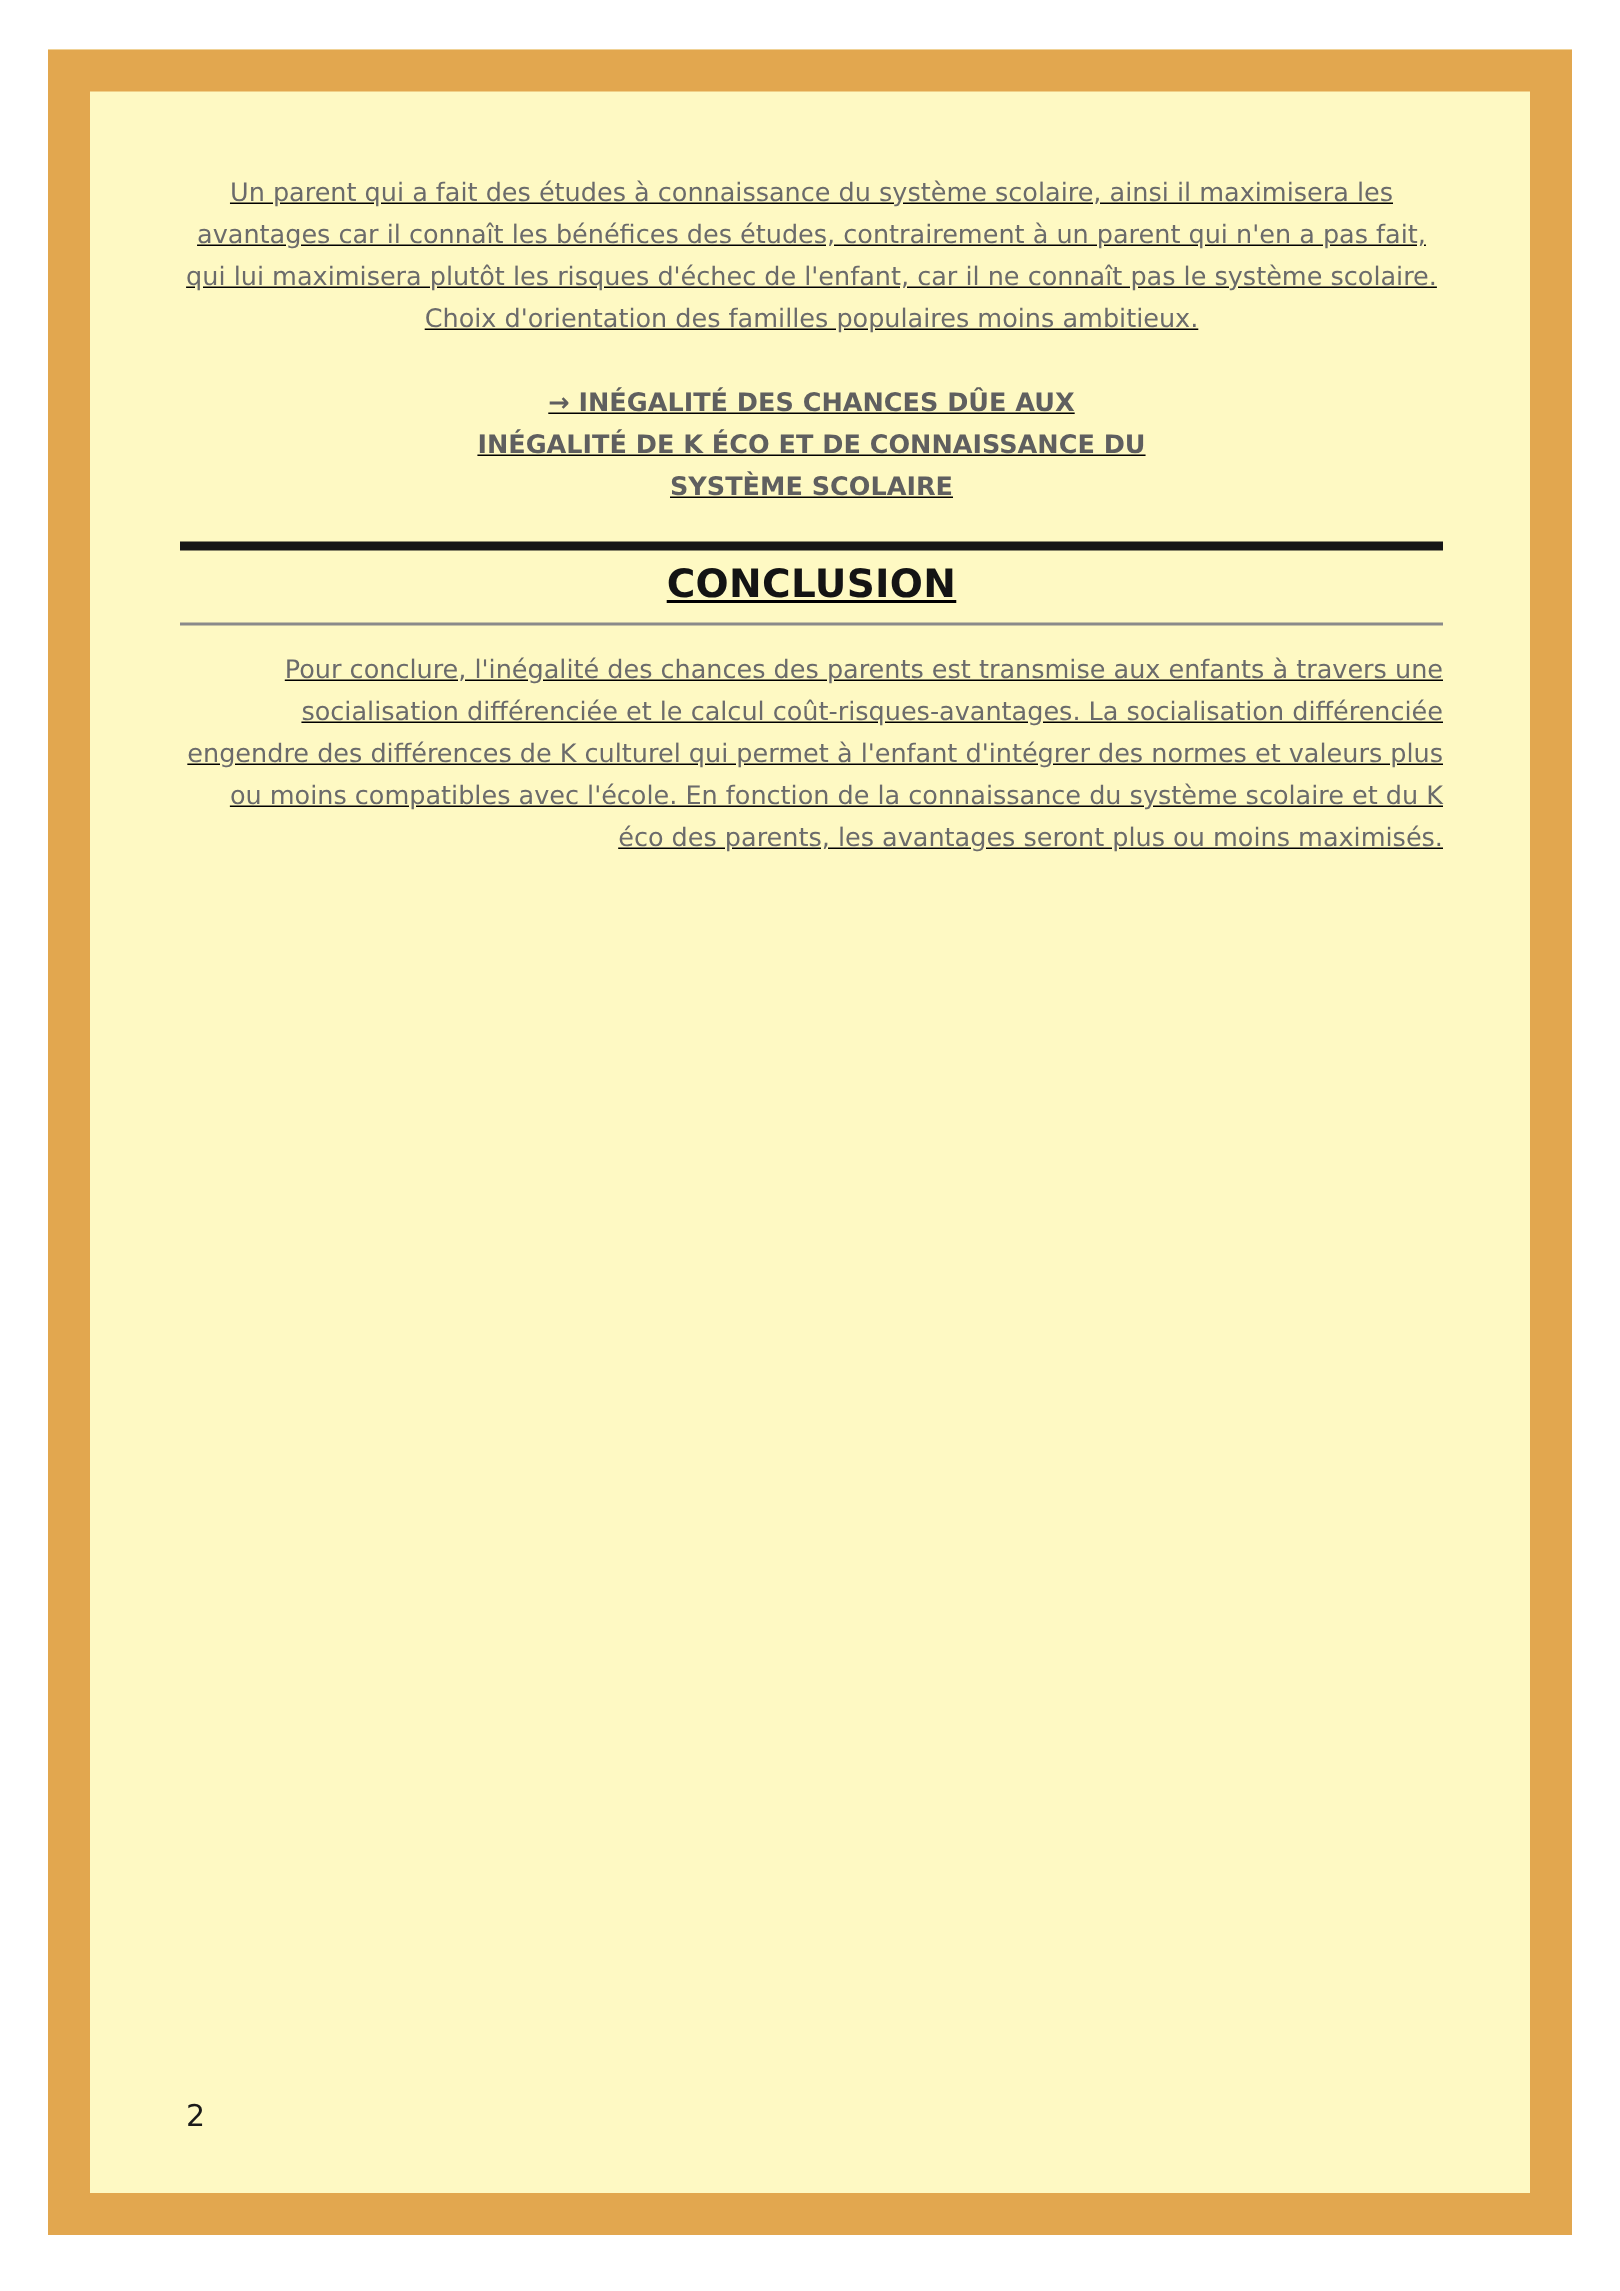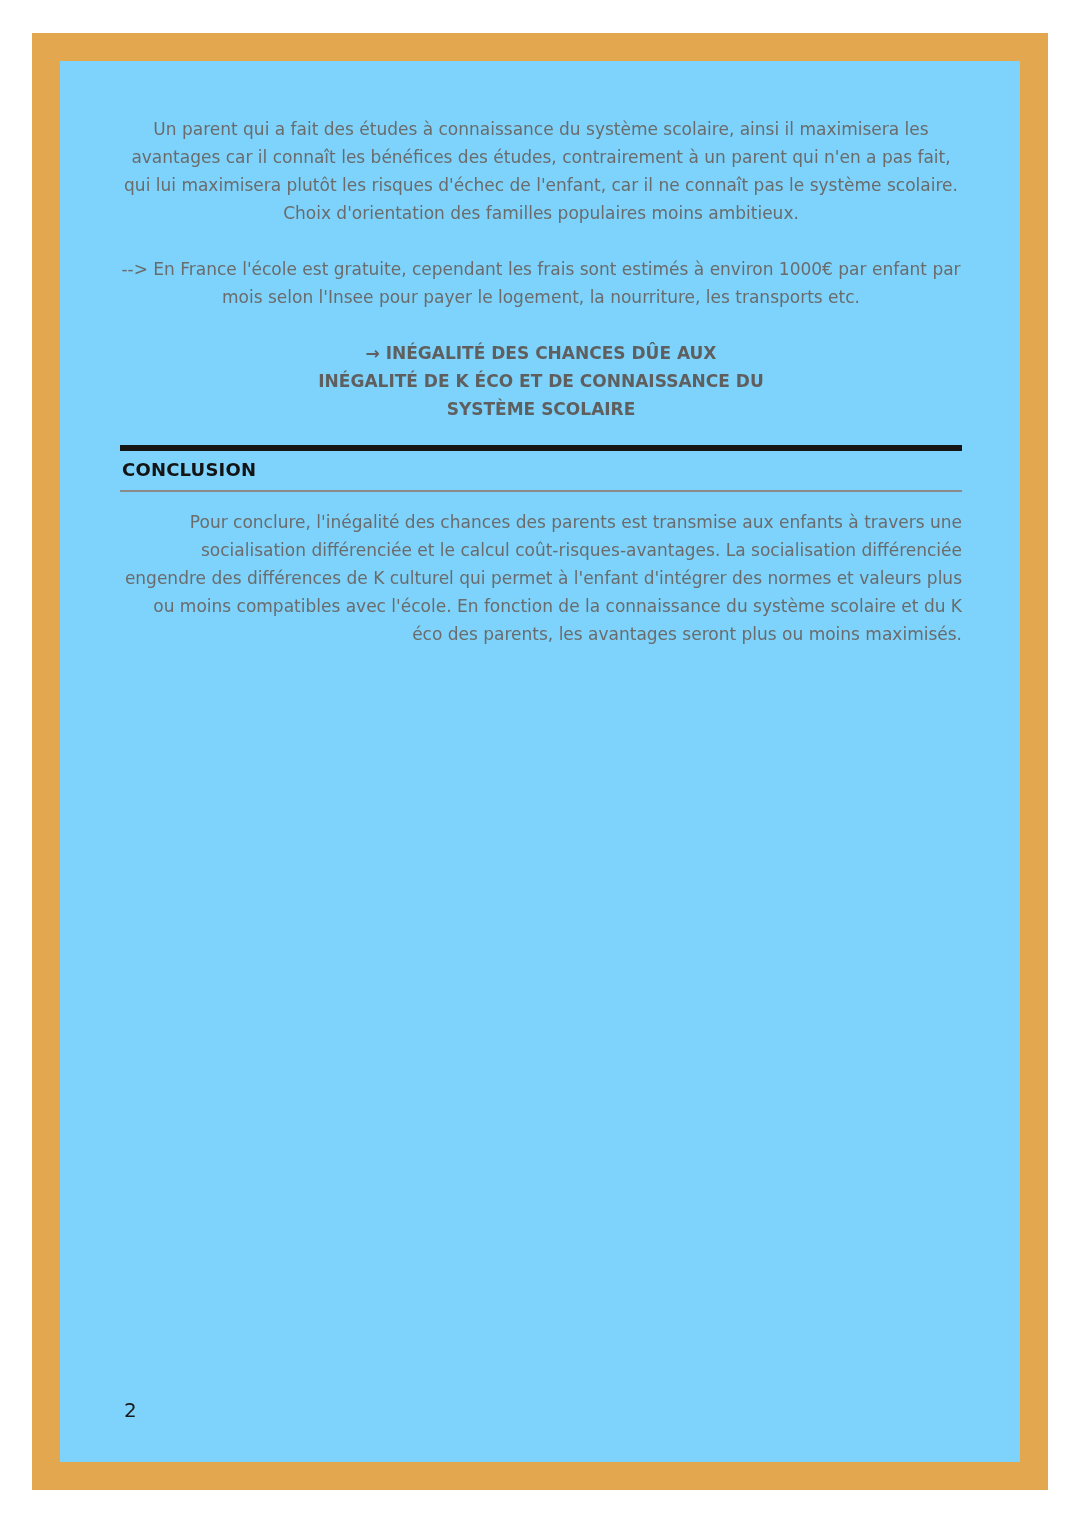--- a/index.html
+++ b/index.html
@@ -10,21 +10,22 @@
   }
   body { position: relative; height: 1527px; }
 
   .page-frame {
     position: absolute;
     left: 32px;
     top: 33px;
     width: 1016px;
     height: 1457px;
     border: 28px solid #e2a74f;
-    background: #7dd3fc;
+    background: #fef9c3;
+    text-decoration: underline;
   }
 
   .page-content {
     position: relative;
     width: 100%;
     height: 100%;
     padding: 54px 60px 0 60px;
   }
 
   .text-column {
@@ -51,24 +52,24 @@
   }
 
   .section-heading-block {
     border-top: 6px solid #161616;
     border-bottom: 2px solid #8a8a8a;
     padding: 8px 2px 10px 2px;
     margin-bottom: 16px;
   }
 
   .section-heading {
-    font-size: 18px;
+    font-size: 26px;
     font-weight: bold;
     color: #141414;
-    text-align: left;
+    text-align: center;
     letter-spacing: 0.2px;
   }
 
   .conclusion-paragraph {
     font-size: 17px;
     line-height: 28px;
     color: #6b6b6b;
     text-align: right;
   }
 
@@ -83,21 +84,20 @@
 </head>
 <body>
 
 <div class="page-frame">
   <div class="page-content">
     <div class="text-column">
 
       <p class="body-paragraph">Un parent qui a fait des études à connaissance du système scolaire, ainsi il maximisera les avantages car il connaît les bénéfices des études, contrairement à un parent qui n'en a pas fait, qui lui maximisera plutôt les risques d'échec de l'enfant, car il ne connaît pas le système scolaire. Choix d'orientation des familles populaires moins ambitieux.</p>
 
 
-      <p class="body-paragraph">--&gt; En France l'école est gratuite, cependant les frais sont estimés à environ 1000€ par enfant par mois selon l'Insee pour payer le logement, la nourriture, les transports etc.</p>
 
       <div class="highlight-note">
         <div>→ INÉGALITÉ DES CHANCES DÛE AUX</div>
         <div>INÉGALITÉ DE K ÉCO ET DE CONNAISSANCE DU</div>
         <div>SYSTÈME SCOLAIRE</div>
       </div>
 
       <div class="section-heading-block">
         <h2 class="section-heading">CONCLUSION</h2>
       </div>

